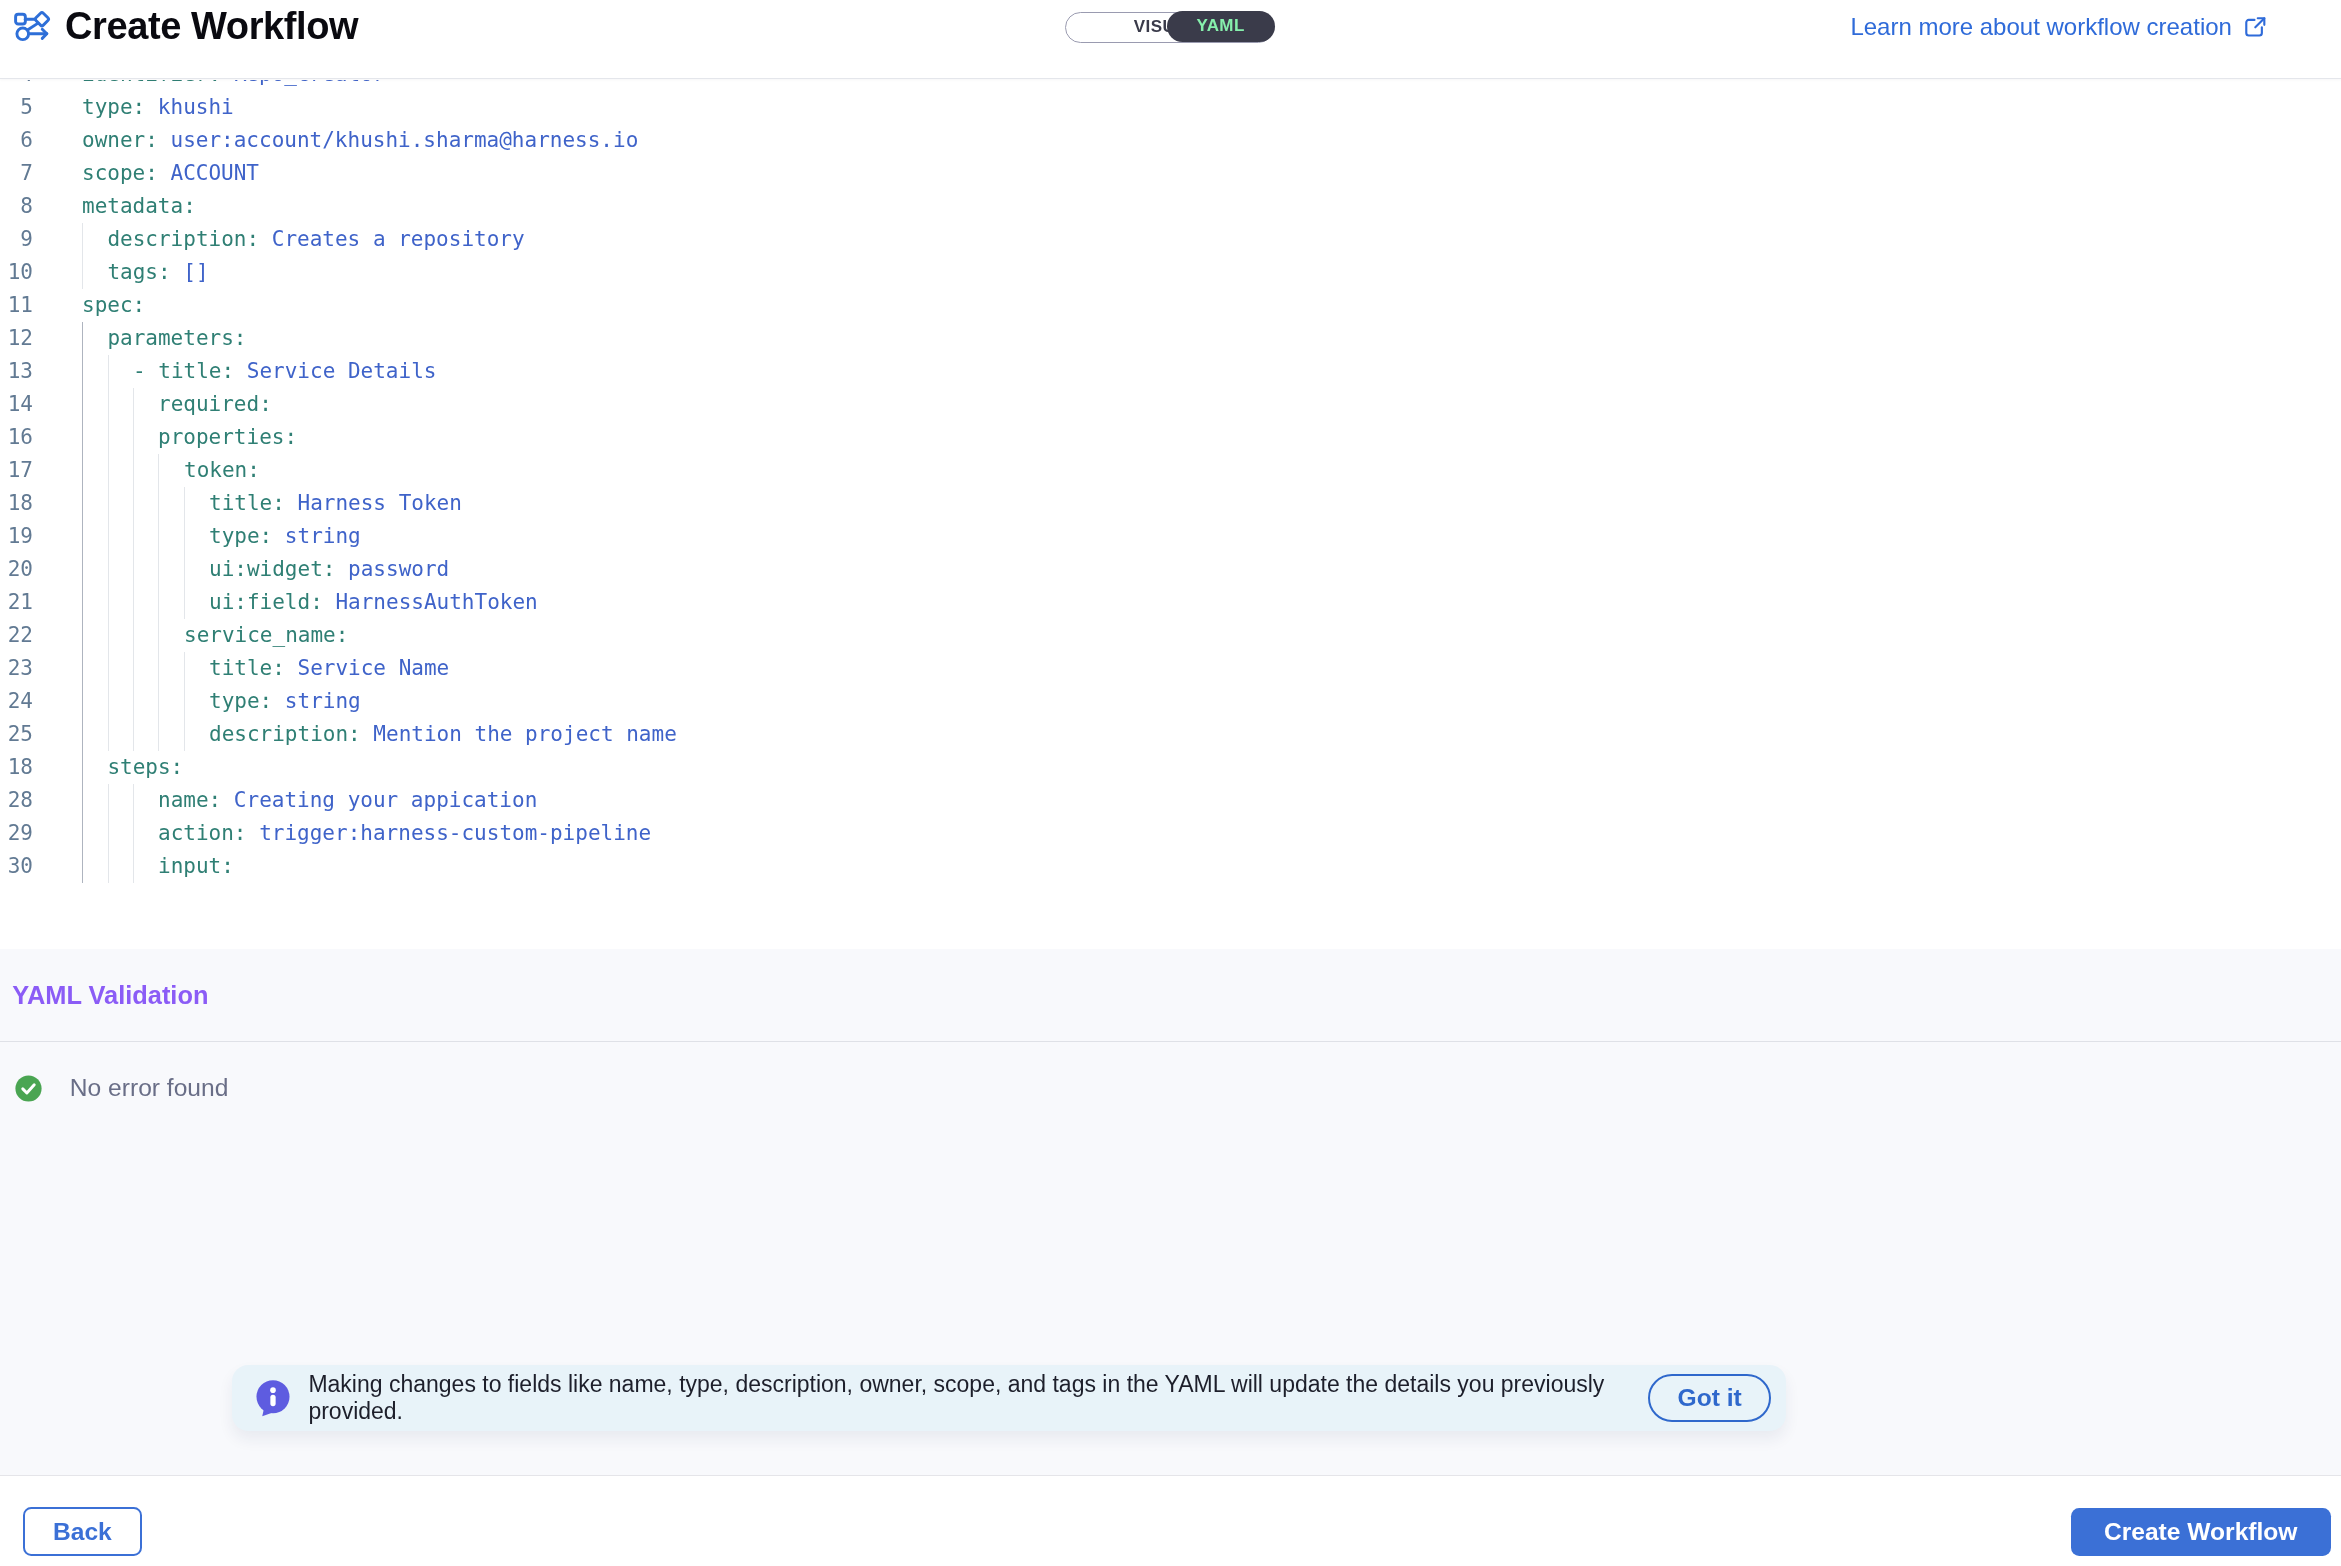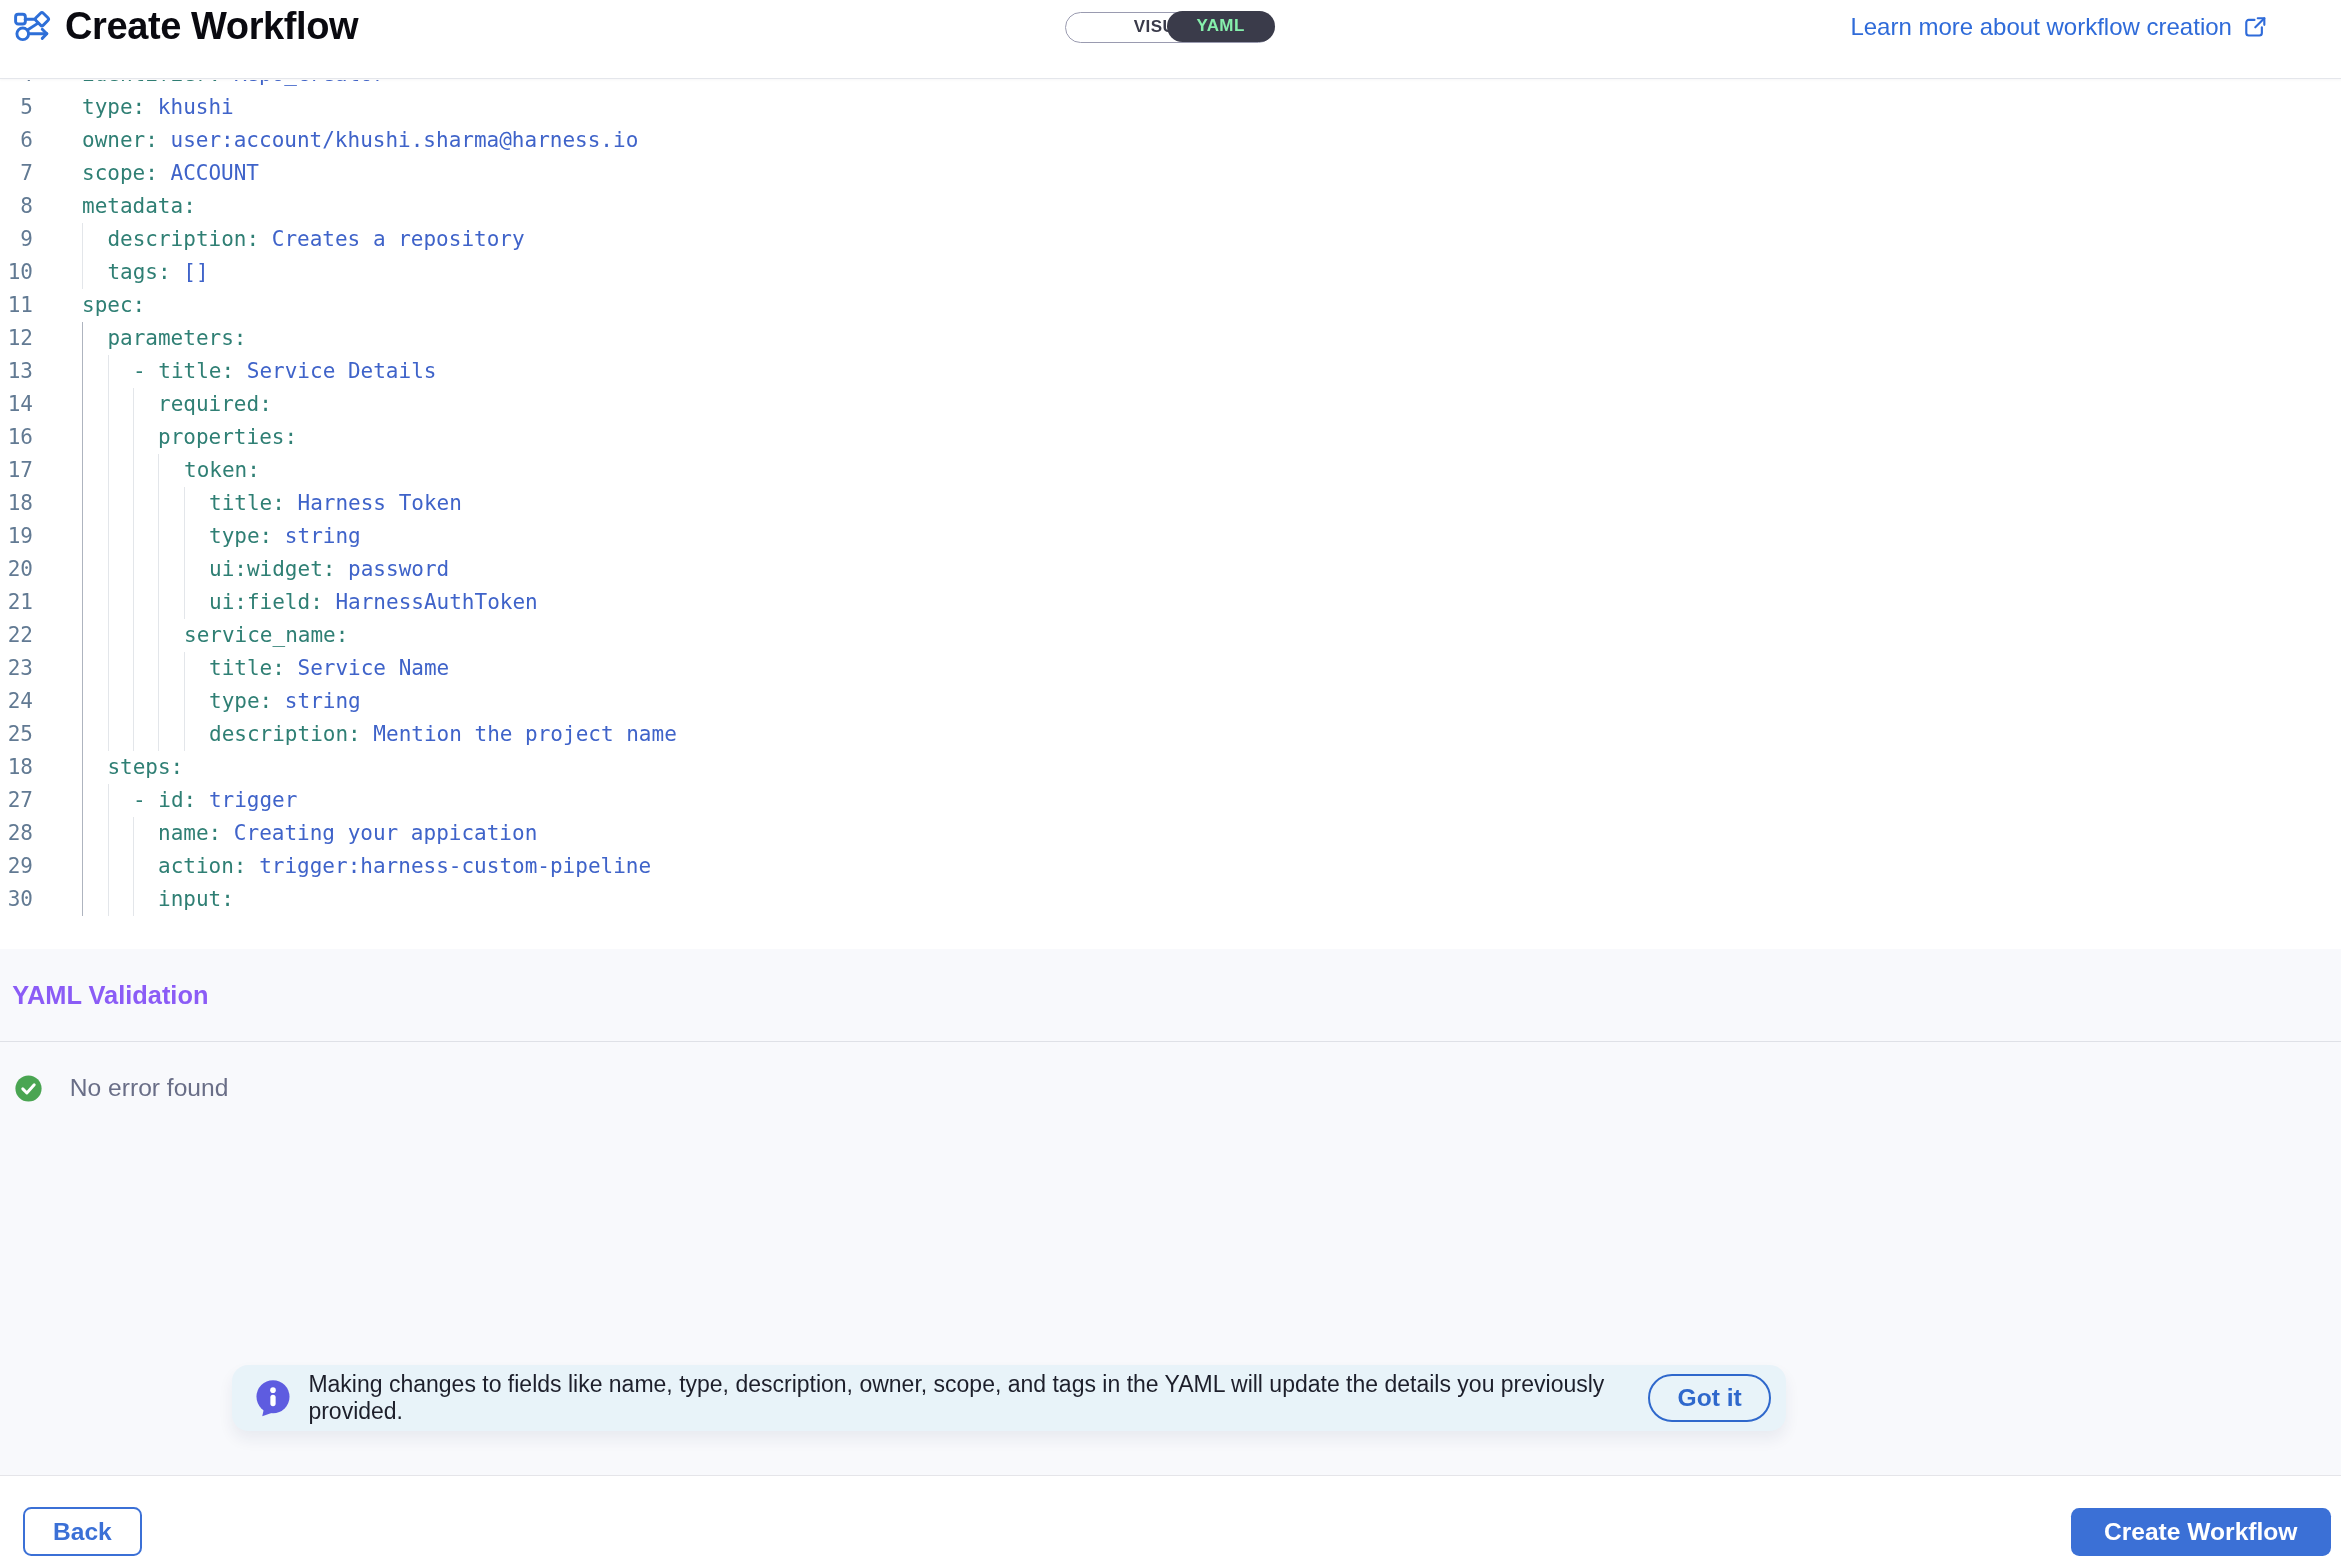--- a/index.html
+++ b/index.html
@@ -162,21 +162,20 @@
       <div class="code-line"><span class="ln">17</span><span class="code"><span class="guide dark" style="left: 49px;"></span><span class="guide" style="left: 75px;"></span><span class="guide" style="left: 100px;"></span><span class="guide" style="left: 125px;"></span><span class="txt" style="margin-left: 102px;"><span class="k">token:</span></span></span></div>
       <div class="code-line"><span class="ln">18</span><span class="code"><span class="guide dark" style="left: 49px;"></span><span class="guide" style="left: 75px;"></span><span class="guide" style="left: 100px;"></span><span class="guide" style="left: 125px;"></span><span class="guide" style="left: 151px;"></span><span class="txt" style="margin-left: 127px;"><span class="k">title:</span><span class="v"> Harness Token</span></span></span></div>
       <div class="code-line"><span class="ln">19</span><span class="code"><span class="guide dark" style="left: 49px;"></span><span class="guide" style="left: 75px;"></span><span class="guide" style="left: 100px;"></span><span class="guide" style="left: 125px;"></span><span class="guide" style="left: 151px;"></span><span class="txt" style="margin-left: 127px;"><span class="k">type:</span><span class="v"> string</span></span></span></div>
       <div class="code-line"><span class="ln">20</span><span class="code"><span class="guide dark" style="left: 49px;"></span><span class="guide" style="left: 75px;"></span><span class="guide" style="left: 100px;"></span><span class="guide" style="left: 125px;"></span><span class="guide" style="left: 151px;"></span><span class="txt" style="margin-left: 127px;"><span class="k">ui:widget:</span><span class="v"> password</span></span></span></div>
       <div class="code-line"><span class="ln">21</span><span class="code"><span class="guide dark" style="left: 49px;"></span><span class="guide" style="left: 75px;"></span><span class="guide" style="left: 100px;"></span><span class="guide" style="left: 125px;"></span><span class="guide" style="left: 151px;"></span><span class="txt" style="margin-left: 127px;"><span class="k">ui:field:</span><span class="v"> HarnessAuthToken</span></span></span></div>
       <div class="code-line"><span class="ln">22</span><span class="code"><span class="guide dark" style="left: 49px;"></span><span class="guide" style="left: 75px;"></span><span class="guide" style="left: 100px;"></span><span class="guide" style="left: 125px;"></span><span class="txt" style="margin-left: 102px;"><span class="k">service_name:</span></span></span></div>
       <div class="code-line"><span class="ln">23</span><span class="code"><span class="guide dark" style="left: 49px;"></span><span class="guide" style="left: 75px;"></span><span class="guide" style="left: 100px;"></span><span class="guide" style="left: 125px;"></span><span class="guide" style="left: 151px;"></span><span class="txt" style="margin-left: 127px;"><span class="k">title:</span><span class="v"> Service Name</span></span></span></div>
       <div class="code-line"><span class="ln">24</span><span class="code"><span class="guide dark" style="left: 49px;"></span><span class="guide" style="left: 75px;"></span><span class="guide" style="left: 100px;"></span><span class="guide" style="left: 125px;"></span><span class="guide" style="left: 151px;"></span><span class="txt" style="margin-left: 127px;"><span class="k">type:</span><span class="v"> string</span></span></span></div>
       <div class="code-line"><span class="ln">25</span><span class="code"><span class="guide dark" style="left: 49px;"></span><span class="guide" style="left: 75px;"></span><span class="guide" style="left: 100px;"></span><span class="guide" style="left: 125px;"></span><span class="guide" style="left: 151px;"></span><span class="txt" style="margin-left: 127px;"><span class="k">description:</span><span class="v"> Mention the project name</span></span></span></div>
       <div class="code-line"><span class="ln">18</span><span class="code"><span class="guide dark" style="left: 49px;"></span><span class="txt" style="margin-left: 25.4px;"><span class="k">steps:</span></span></span></div>
-      <div class="code-line"><span class="ln">27</span><span class="code"><span class="guide dark" style="left: 49px;"></span><span class="guide" style="left: 75px;"></span><span class="txt" style="margin-left: 51px;"><span class="k">- </span><span class="k">id:</span><span class="v"> trigger</span></span></span></div>
       <div class="code-line"><span class="ln">28</span><span class="code"><span class="guide dark" style="left: 49px;"></span><span class="guide" style="left: 75px;"></span><span class="guide" style="left: 100px;"></span><span class="txt" style="margin-left: 76px;"><span class="k">name:</span><span class="v"> Creating your appication</span></span></span></div>
       <div class="code-line"><span class="ln">29</span><span class="code"><span class="guide dark" style="left: 49px;"></span><span class="guide" style="left: 75px;"></span><span class="guide" style="left: 100px;"></span><span class="txt" style="margin-left: 76px;"><span class="k">action:</span><span class="v"> trigger:harness-custom-pipeline</span></span></span></div>
       <div class="code-line"><span class="ln">30</span><span class="code"><span class="guide dark" style="left: 49px;"></span><span class="guide" style="left: 75px;"></span><span class="guide" style="left: 100px;"></span><span class="txt" style="margin-left: 76px;"><span class="k">input:</span></span></span></div>
     </div>
 </div>
 
 <div class="validation">
   <div class="vheader">
     <span class="vheader-title">YAML Validation</span>
   </div>

